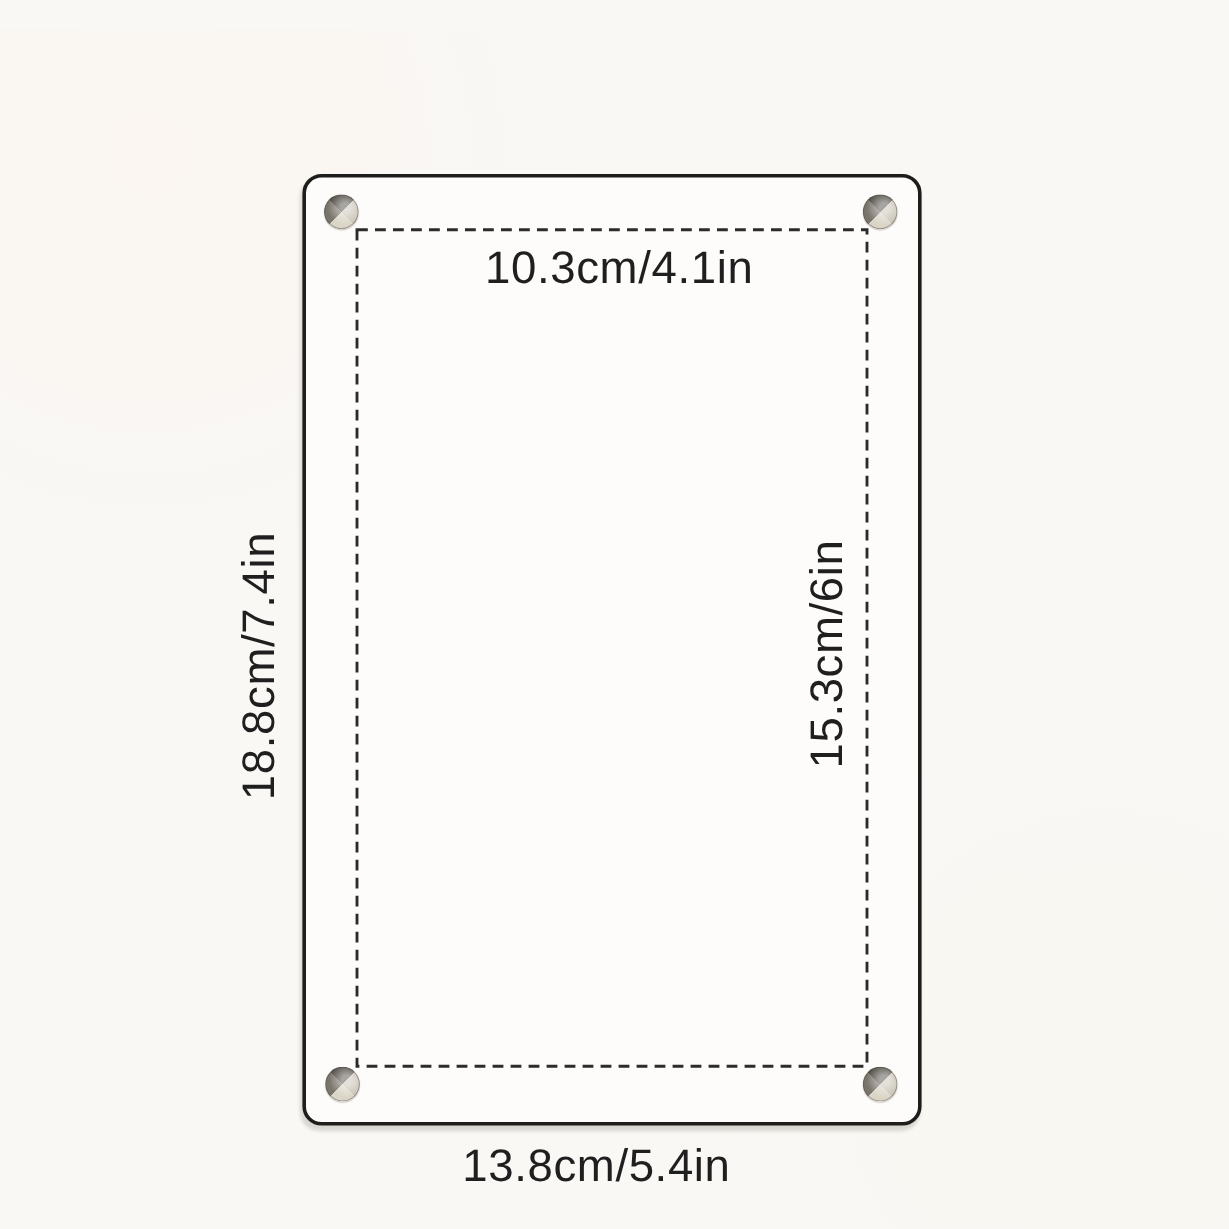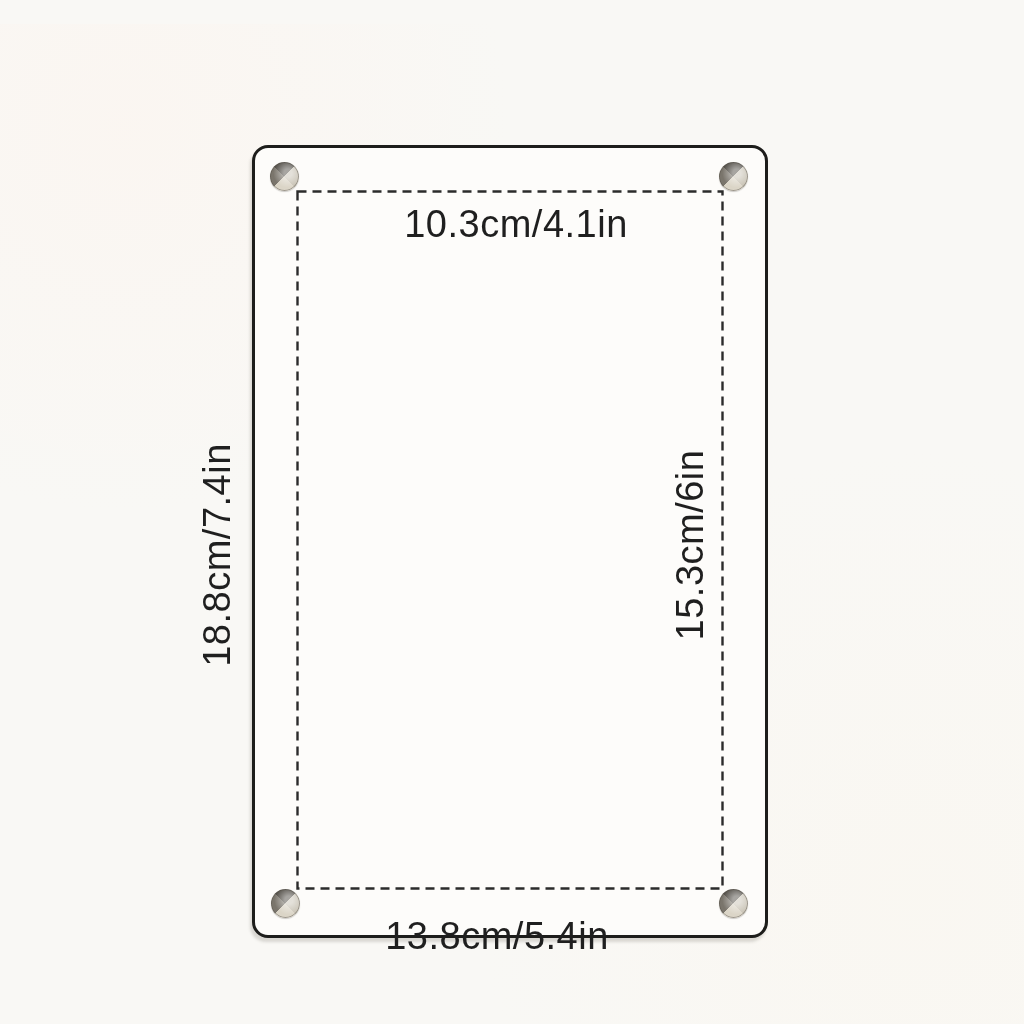--- a/index.html
+++ b/index.html
@@ -63,21 +63,21 @@
   .screw.br { left: 719px; top: 865px; }
   .dim-label {
     position: absolute;
     color: #1f1f1f;
     font-size: 38px;
     font-weight: 400;
     letter-spacing: 0.5px;
     white-space: nowrap;
   }
   .dim-label.top    { left: 516px; top: 200px; transform: translate(-50%, -50%); }
-  .dim-label.bottom { left: 497px; top: 912px; transform: translate(-50%, -50%); }
+  .dim-label.bottom { left: 497px; top: 949px; transform: translate(-50%, -50%); }
   .dim-label.left   { left: 217px; top: 531px; transform: translate(-50%, -50%) rotate(-90deg); }
   .dim-label.right  { left: 690px; top: 521px; transform: translate(-50%, -50%) rotate(-90deg); }
 </style>
 </head>
 <body>
 
 <div class="canvas">
 
   <div class="frame"></div>
 

